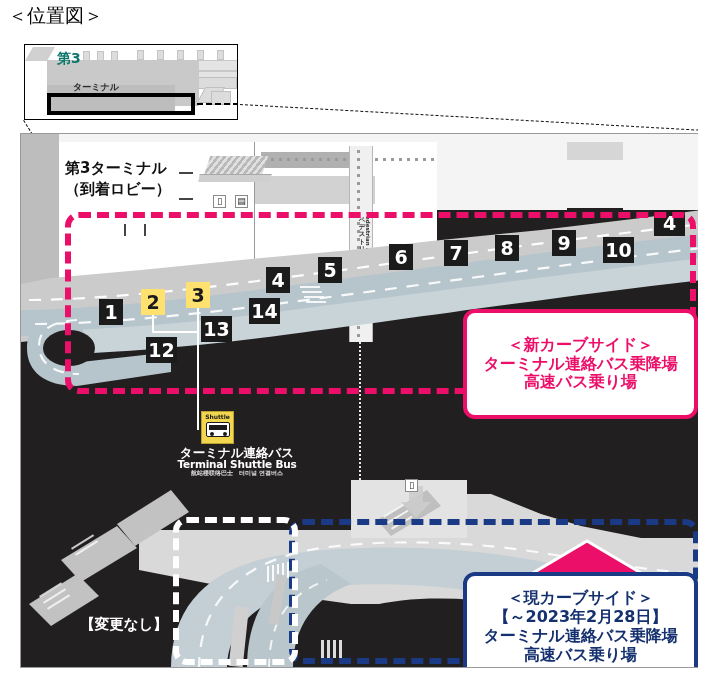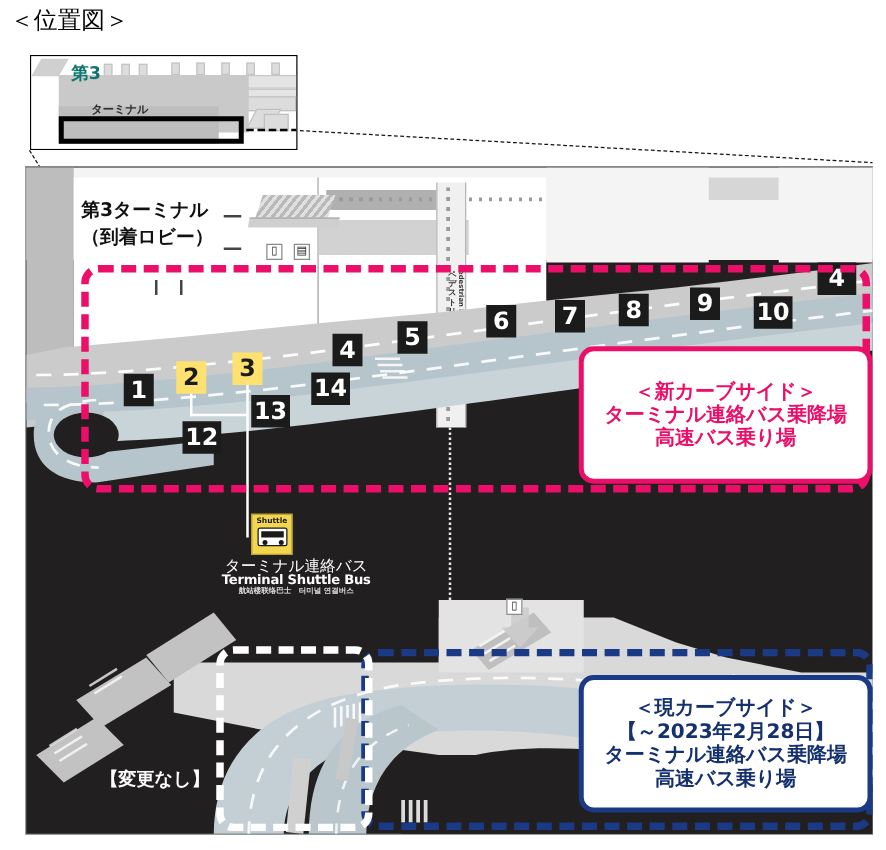--- a/index.html
+++ b/index.html
@@ -188,40 +188,40 @@
   }
 
   #shuttle-label {
     position: absolute;
     left: 146px; top: 312px;
     width: 140px;
     text-align: center;
     color: #ffffff;
     line-height: 1.05;
   }
-  #shuttle-ja { font-size: 12.5px; font-weight: normal; display: block; text-align: center; }
+  #shuttle-ja { font-size: 12.5px; font-weight: bold; display: block; text-align: center; }
   #shuttle-en { font-size: 10.5px; font-weight: bold; display: block; letter-spacing: -0.2px;}
   #shuttle-cn { font-size: 6px; font-weight: bold; display: block; opacity: .85; }
 
   
   .dash-region { position: absolute; border-radius: 14px; }
   #region-new  { border: 6px dashed #ec0f69; }
   #region-cur  { border: 6px dashed #1b3a86; }
   #region-nochg{ border: 6px dashed #ffffff; }
 
   
   .callout {
     position: absolute;
     background: #ffffff;
     border-radius: 12px;
     text-align: left;
     line-height: 1.18;
     white-space: nowrap;
     display: flex; flex-direction: column;
-    align-items: center; justify-content: center;
+    align-items: center; justify-content: center; margin-top: 32px;
   }
   #callout-new { border: 4px solid #ec0f69; color: #ec0f69; }
   #callout-cur { border: 4px solid #1b3a86; color: #14306e; }
   .co-l1 { font-size: 16px; font-weight: bold; }
   .co-l2 { font-size: 16px; font-weight: bold; }
   .co-l3 { font-size: 16px; font-weight: bold; }
   .co-l4 { font-size: 16px; font-weight: bold; }
 
   
   #arrow-up {

